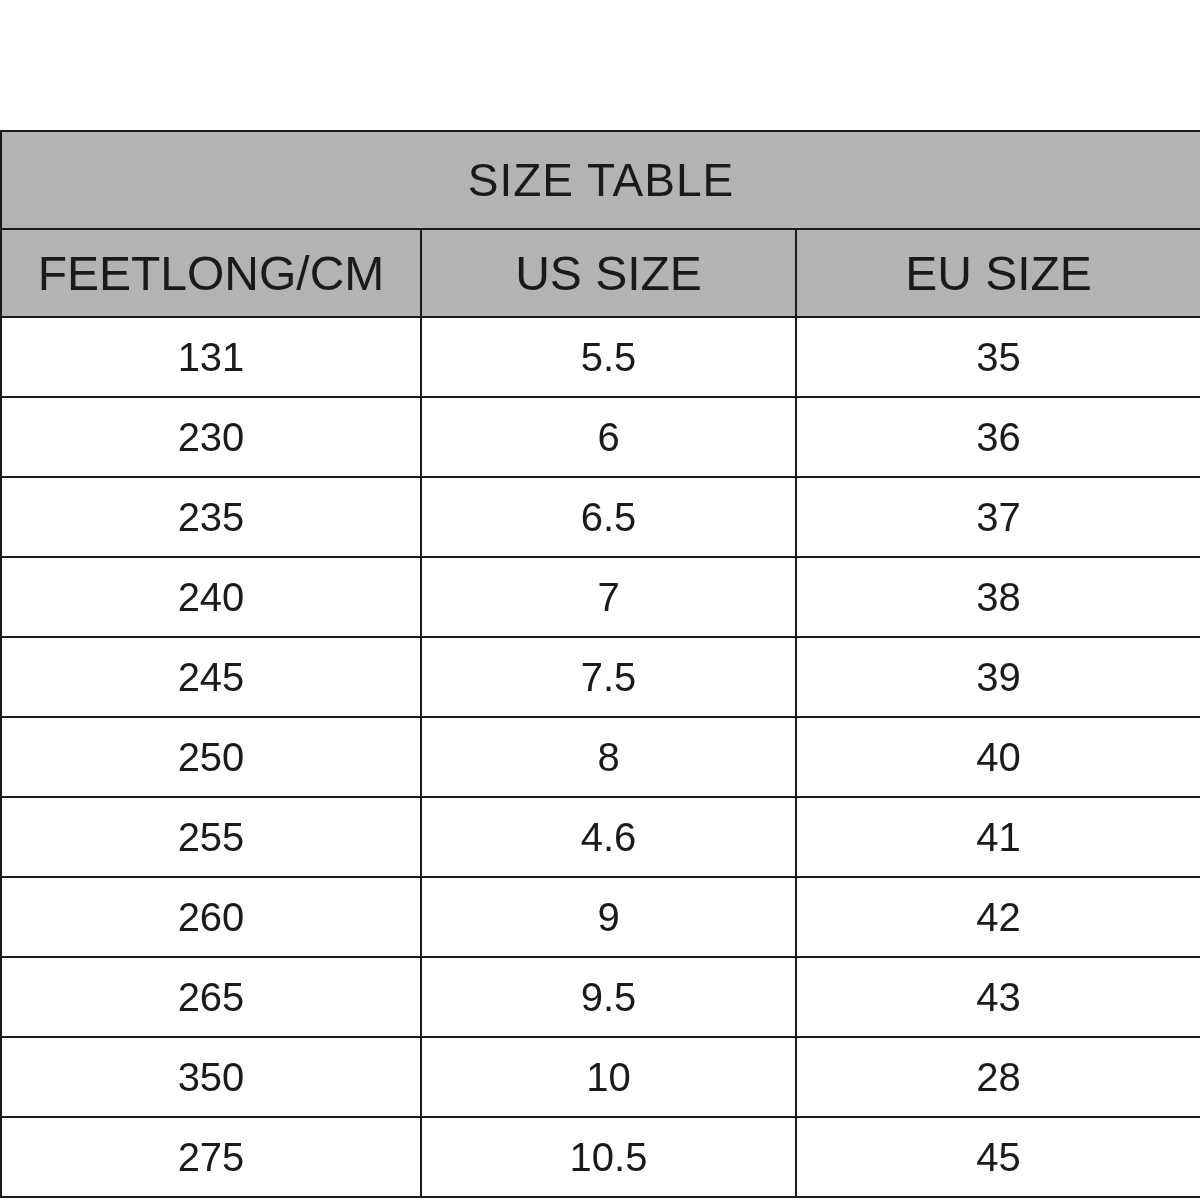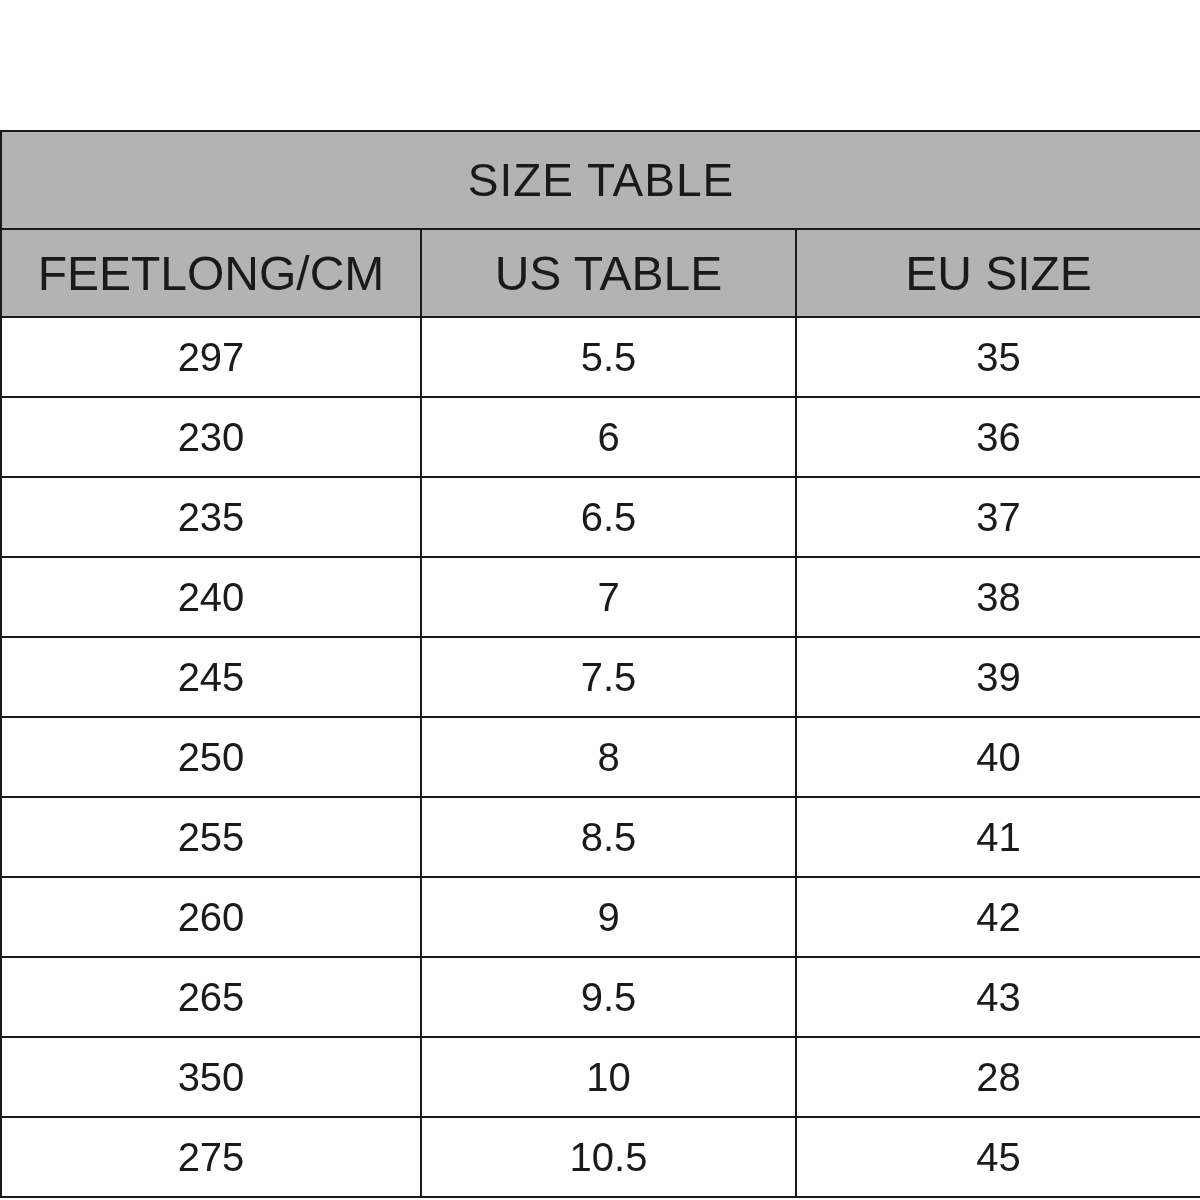--- a/index.html
+++ b/index.html
@@ -69,26 +69,26 @@
         <col class="c1">
         <col class="c2">
         <col class="c3">
       </colgroup>
       <tbody>
         <tr>
           <td class="title-cell" colspan="3">SIZE TABLE</td>
         </tr>
         <tr>
           <td class="head-cell">FEETLONG/CM</td>
-          <td class="head-cell">US TABLE</td>
+          <td class="head-cell">US SIZE</td>
           <td class="head-cell">EU SIZE</td>
         </tr>
 
         <tr>
-          <td class="data-cell">297</td>
+          <td class="data-cell">131</td>
           <td class="data-cell">5.5</td>
           <td class="data-cell">35</td>
         </tr>
         <tr>
           <td class="data-cell">230</td>
           <td class="data-cell">6</td>
           <td class="data-cell">36</td>
         </tr>
         <tr>
           <td class="data-cell">235</td>
@@ -105,21 +105,21 @@
           <td class="data-cell">7.5</td>
           <td class="data-cell">39</td>
         </tr>
         <tr>
           <td class="data-cell">250</td>
           <td class="data-cell">8</td>
           <td class="data-cell">40</td>
         </tr>
         <tr>
           <td class="data-cell">255</td>
-          <td class="data-cell">8.5</td>
+          <td class="data-cell">4.6</td>
           <td class="data-cell">41</td>
         </tr>
         <tr>
           <td class="data-cell">260</td>
           <td class="data-cell">9</td>
           <td class="data-cell">42</td>
         </tr>
         <tr>
           <td class="data-cell">265</td>
           <td class="data-cell">9.5</td>

